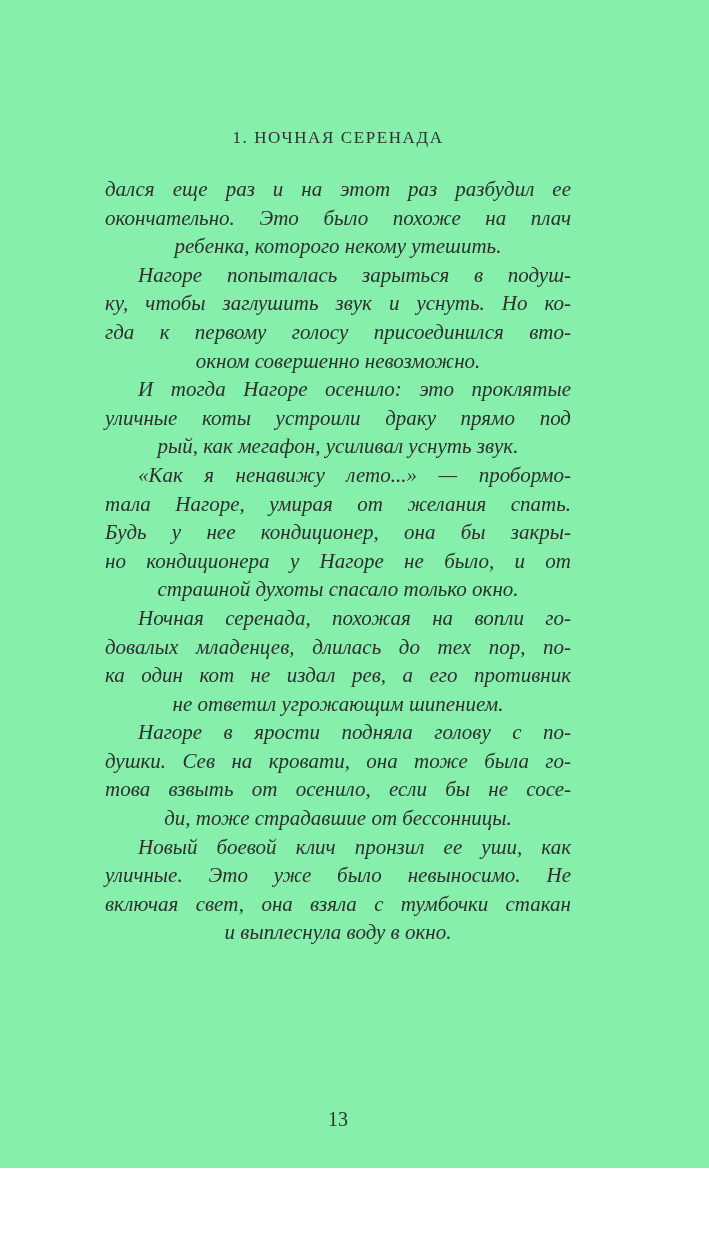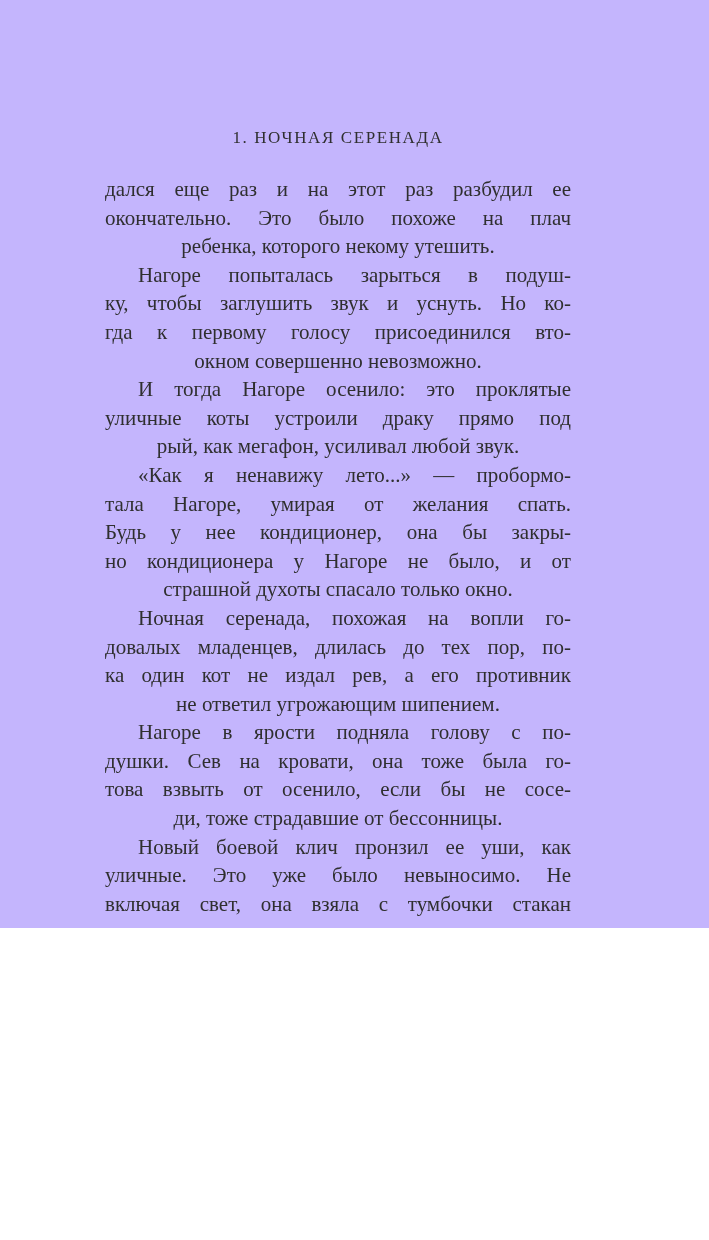--- a/index.html
+++ b/index.html
@@ -3,22 +3,22 @@
 <meta charset="utf-8">
 <style>
   html, body {
     margin: 0;
     padding: 0;
     background: #ffffff;
   }
   .page {
     position: relative;
     width: 709px;
-    height: 928px;
-    background: #c4b5fd;
+    height: 1168px;
+    background: #86efac;
     font-family: "Liberation Serif", "DejaVu Serif", serif;
     color: #2f2f2f;
     overflow: hidden;
   }
   .text-column {
     position: absolute;
     left: 105px;
     top: 128px;
     width: 466px;
   }
@@ -37,20 +37,21 @@
   }
   .para {
     margin: 0;
     padding: 0;
   }
   .para.indent .line:first-child {
     padding-left: 33px;
   }
   .line {
     display: block;
+    font-style: italic;
   }
   .line.full {
     text-align: justify;
     text-align-last: justify;
   }
   .line.last {
     text-align: center;
   }
   .page-number {
     position: absolute;
@@ -76,21 +77,21 @@
         </p>
         <p class="para indent">
           <span class="line full">Нагоре попыталась зарыться в подуш-</span>
           <span class="line full">ку, чтобы заглушить звук и уснуть. Но ко-</span>
           <span class="line full">гда к первому голосу присоединился вто-</span>
           <span class="line last">окном совершенно невозможно.</span>
         </p>
         <p class="para indent">
           <span class="line full">И тогда Нагоре осенило: это проклятые</span>
           <span class="line full">уличные коты устроили драку прямо под</span>
-          <span class="line last">рый, как мегафон, усиливал любой звук.</span>
+          <span class="line last">рый, как мегафон, усиливал уснуть звук.</span>
         </p>
         <p class="para indent">
           <span class="line full">«Как я ненавижу лето...» — пробормо-</span>
           <span class="line full">тала Нагоре, умирая от желания спать.</span>
           <span class="line full">Будь у нее кондиционер, она бы закры-</span>
           <span class="line full">но кондиционера у Нагоре не было, и от</span>
           <span class="line last">страшной духоты спасало только окно.</span>
         </p>
         <p class="para indent">
           <span class="line full">Ночная серенада, похожая на вопли го-</span>

